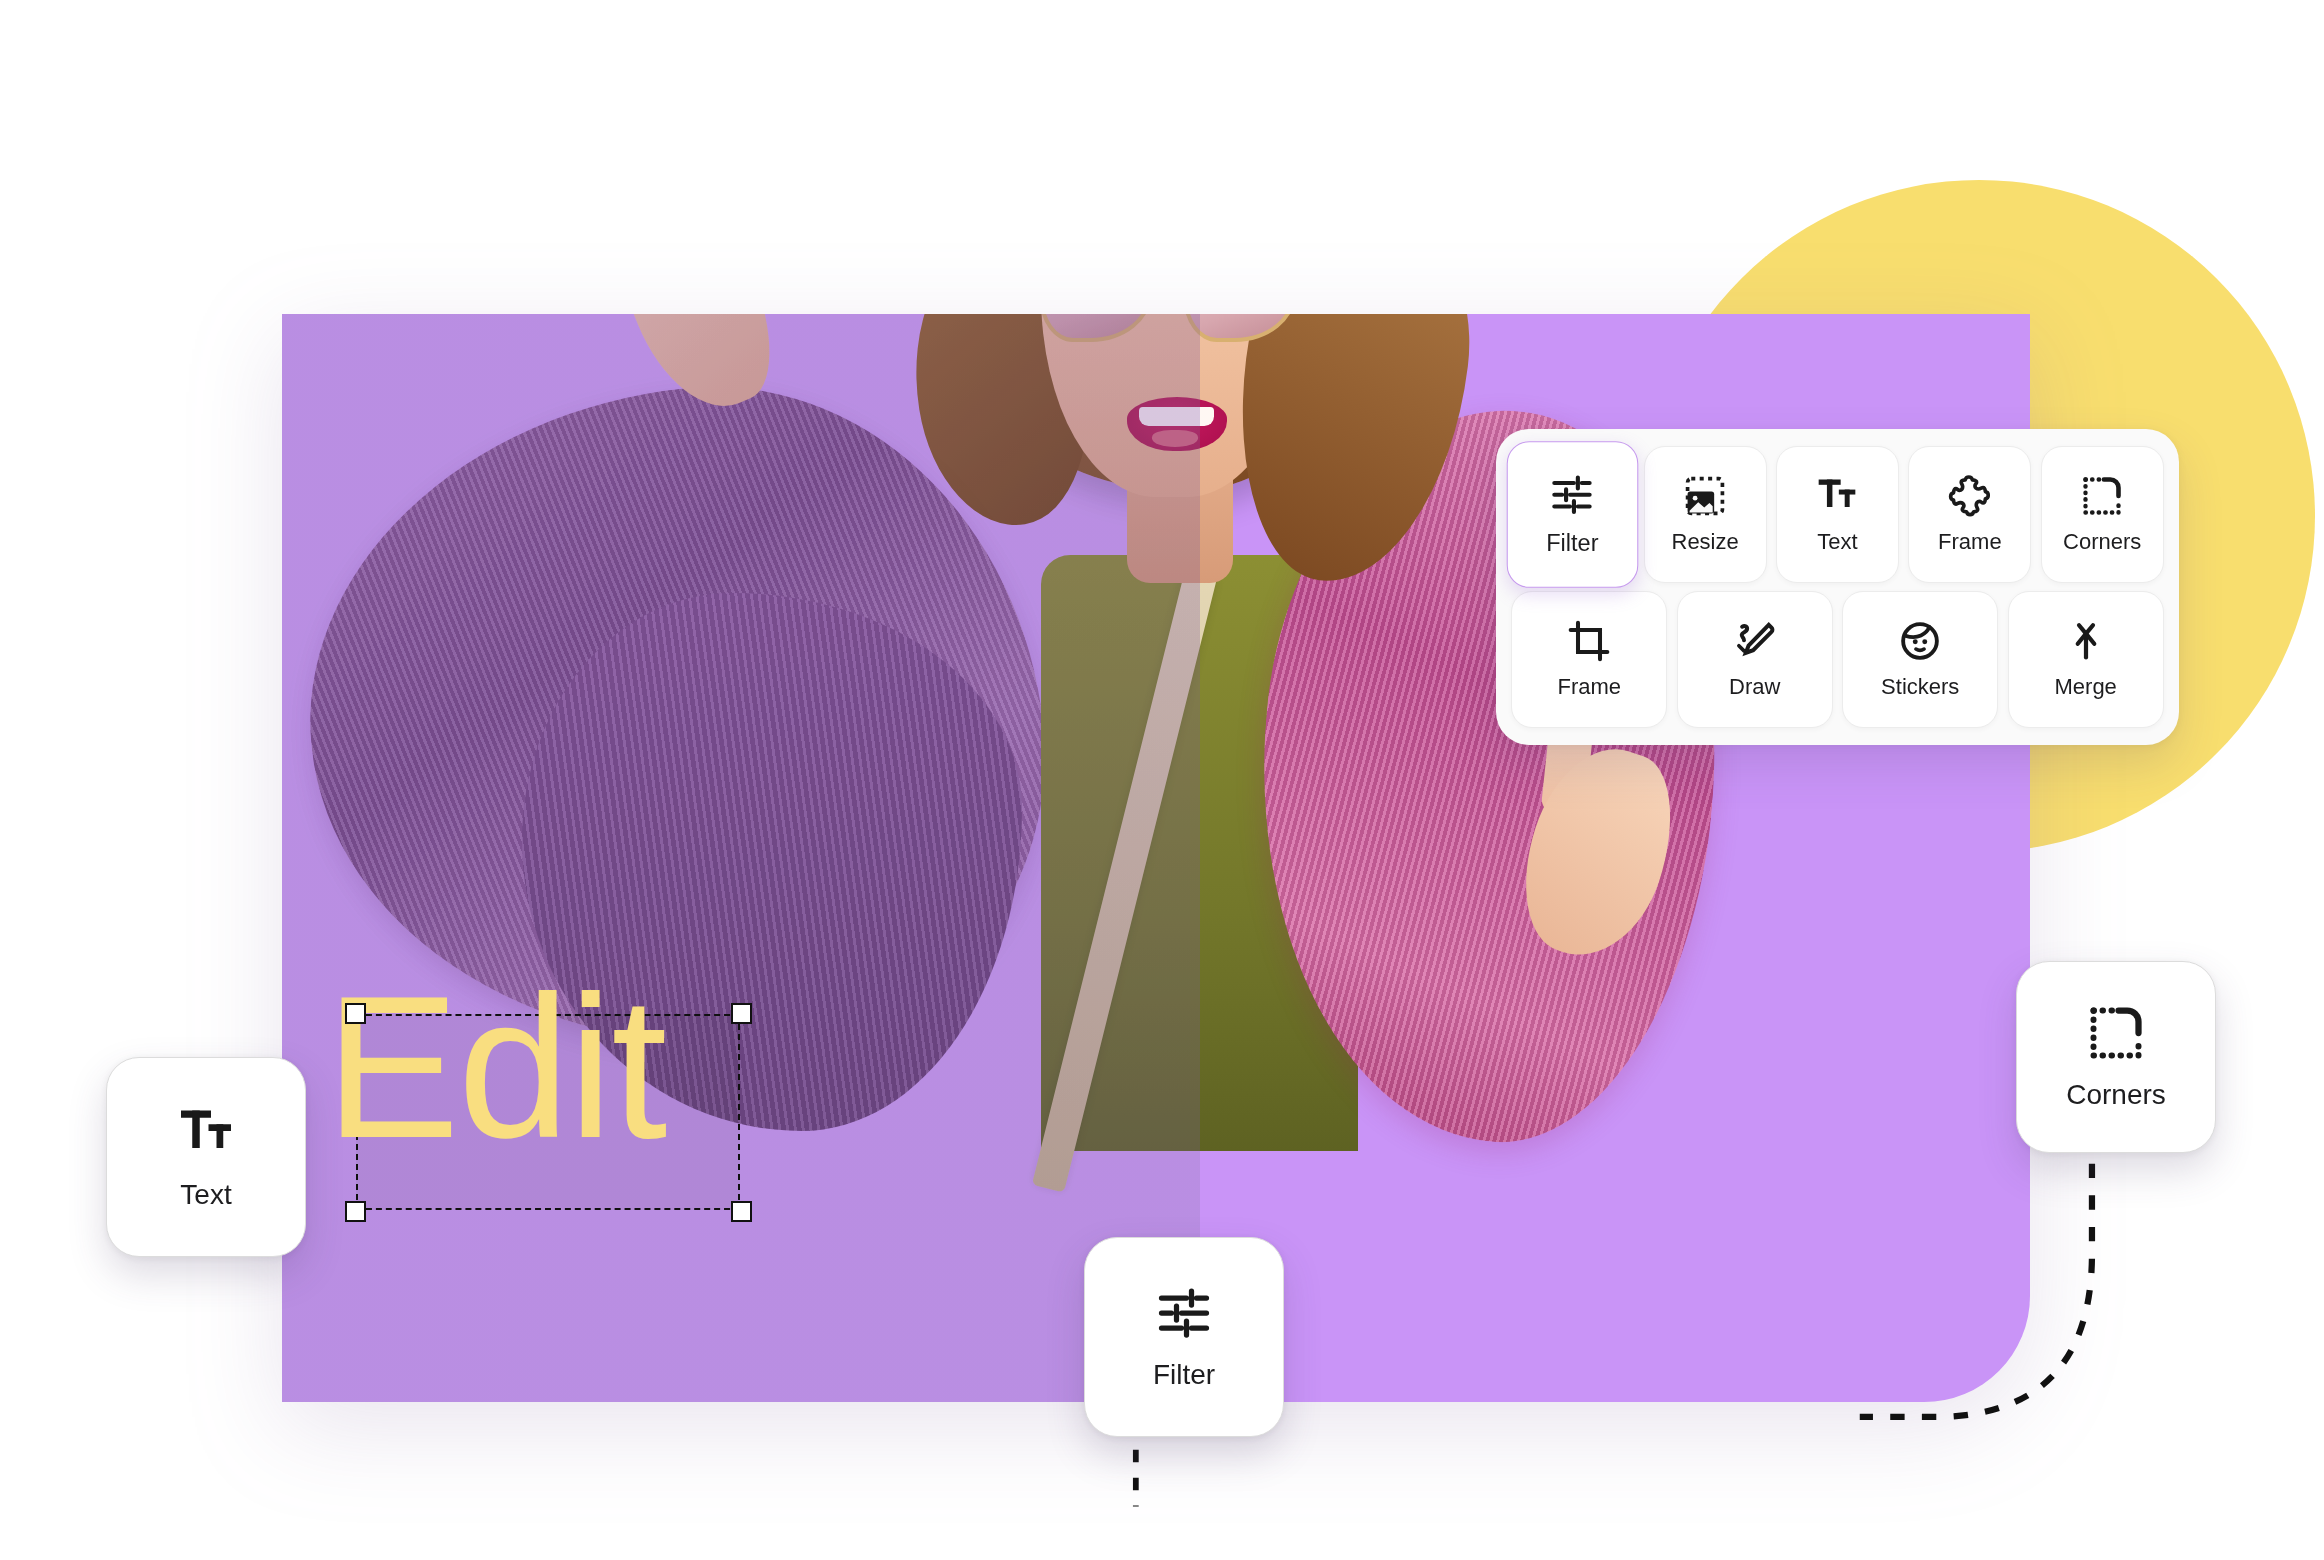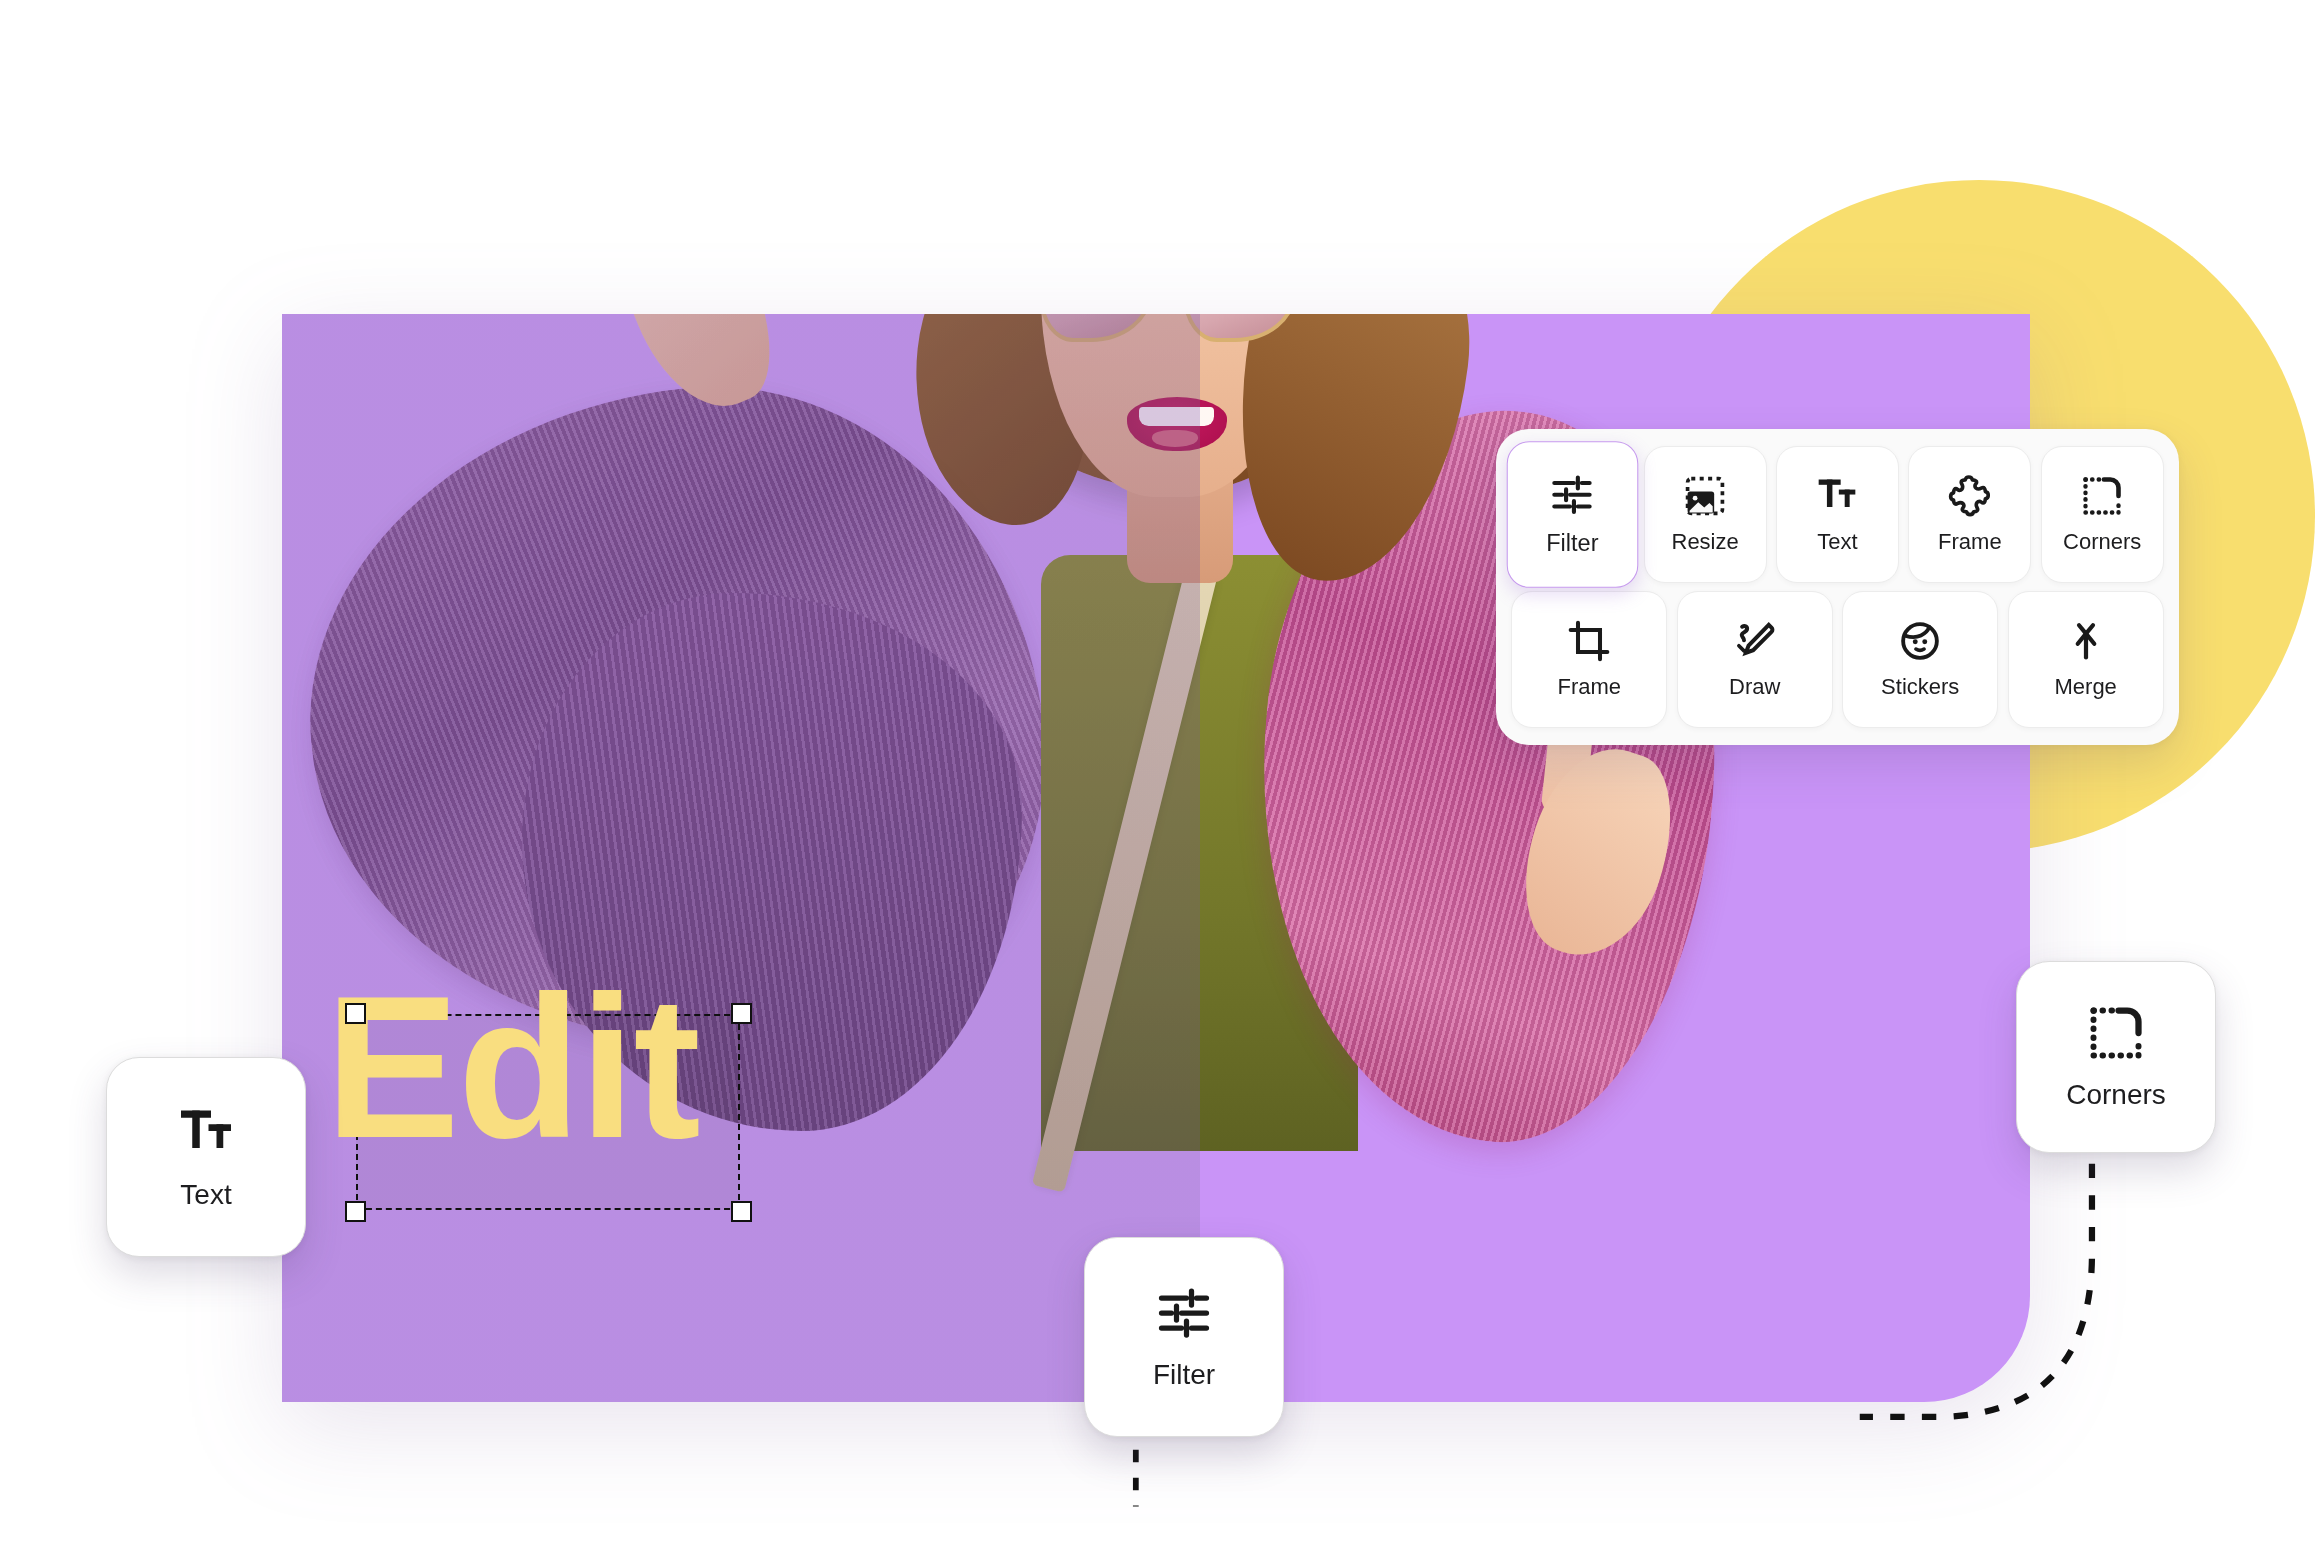--- a/index.html
+++ b/index.html
@@ -185,21 +185,21 @@
   .text-object .sel-box {
     position: absolute; inset: 0;
     border: 2.9px dashed #111111;
     background: rgba(40,40,40,0.06);
   }
   .text-object .edit-word {
     position: absolute;
     left: -31px; top: -48px;
     width: 500px;
     font-size: 202px;
-    font-weight: 700;
+    font-weight: 400;
     line-height: 1;
     letter-spacing: -1.9px;
     color: #F9DE80;
     font-family: "Liberation Sans", sans-serif;
     white-space: nowrap;
   }
   .handle {
     position: absolute;
     width: 21px; height: 21px;
     background: #ffffff;

